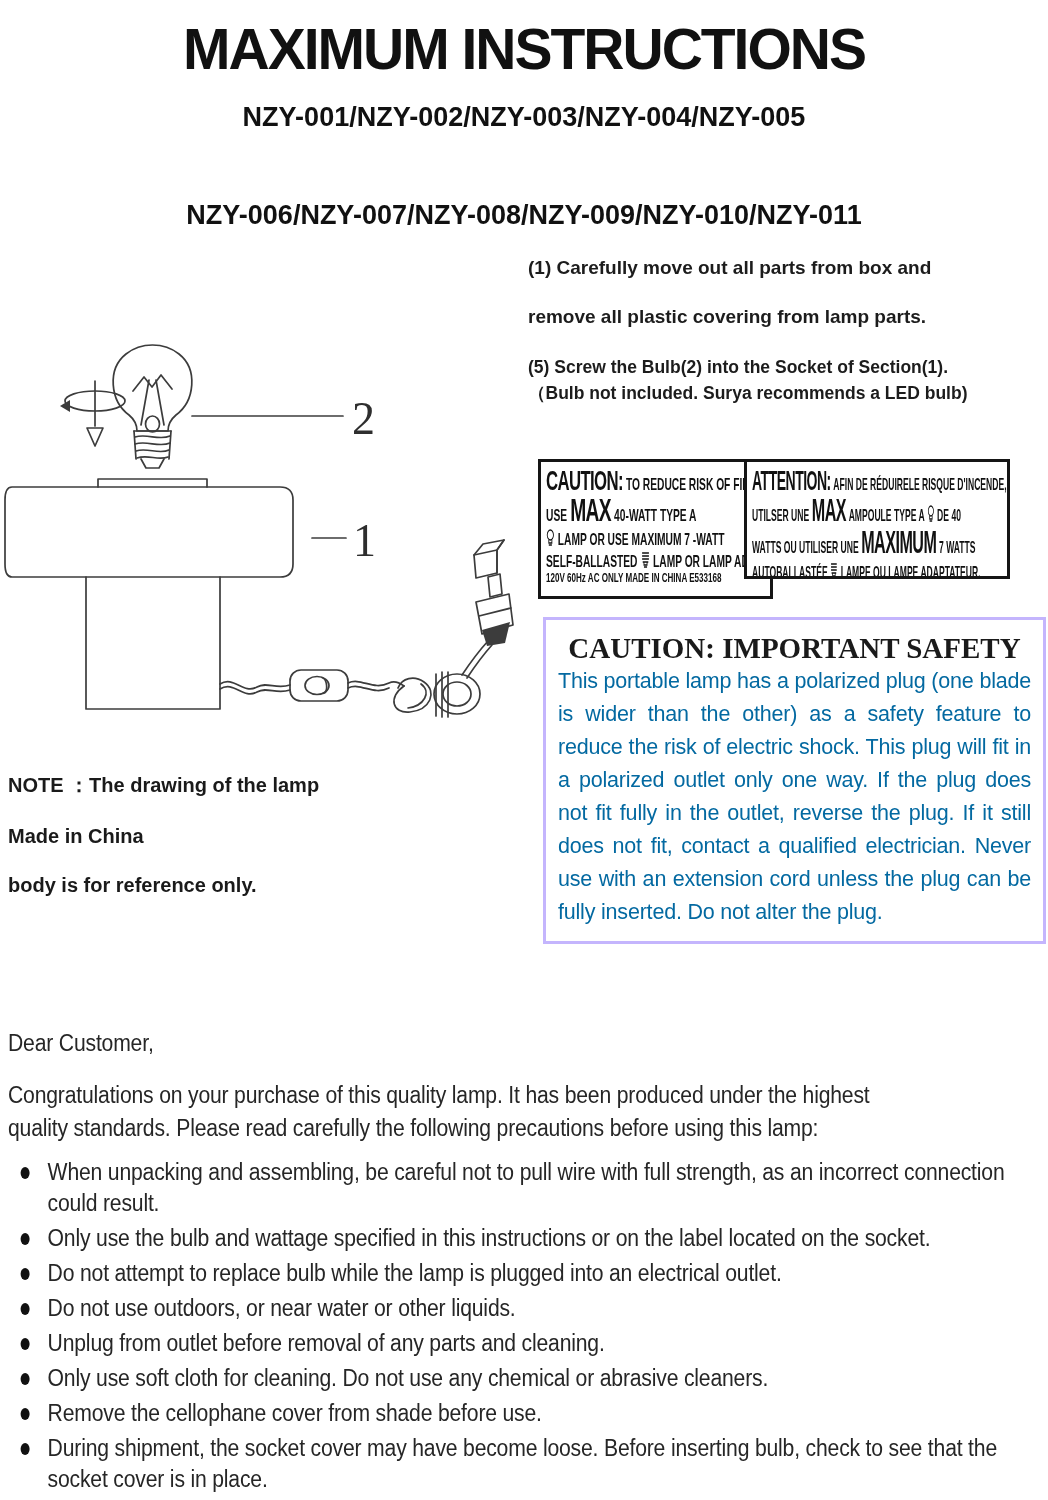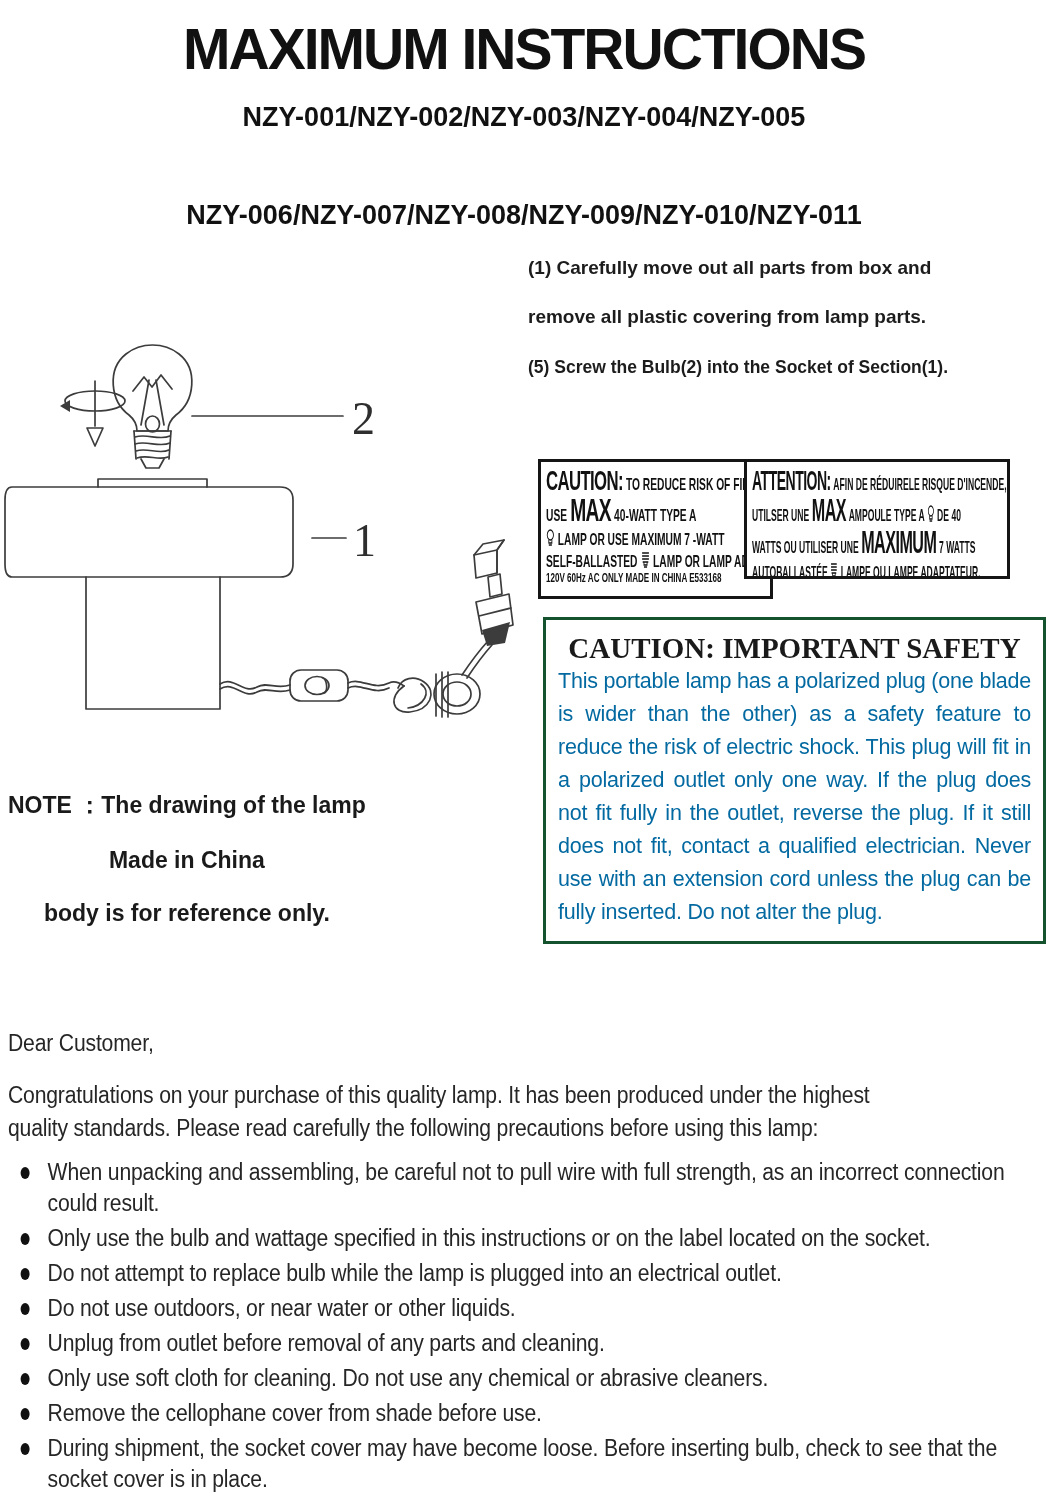--- a/index.html
+++ b/index.html
@@ -37,33 +37,33 @@
   .label-fr .squeeze{transform:scaleX(0.52);width:192%;}
   .lbl-line{white-space:nowrap;font-weight:bold;color:#111;line-height:1.04;display:flex;align-items:baseline;gap:5px;}
   .lbl-big{font-size:27px;letter-spacing:-1px;}
   .lbl-max{font-size:31px;letter-spacing:-1px;}
   .lbl-med{font-size:16.5px;}
   .lbl-small{font-size:13px;}
   .lbl-icon{position:relative;top:2px;flex:0 0 auto;}
   
   .safety{
     position:absolute;left:543px;top:617px;width:503px;box-sizing:border-box;
-    border:3px solid #14532d;background:#fff;padding:8px 12px 12px 12px;
+    border:3px solid #c4b5fd;background:#fff;padding:8px 12px 12px 12px;
   }
   .safety .h1,.safety .h2{
     font-family:"Liberation Serif",serif;font-weight:bold;text-align:center;
     font-size:29px;letter-spacing:0px;color:#1a1a1a;
   }
   .safety .h1{margin-top:4px;}
   .safety .h2{margin-top:14px;margin-bottom:10px;}
   .safety .body{
     font-size:21.5px;line-height:33px;text-align:justify;color:#0369a1;letter-spacing:-0.2px;
   }
   
-  .note{position:absolute;left:8px;top:790px;font-weight:bold;font-size:23px;color:#1a1a1a;text-align:center;}
+  .note{position:absolute;left:8px;top:772px;font-weight:bold;font-size:20px;color:#1a1a1a;}
   .note div{margin-bottom:26px;white-space:nowrap;}
   
   .customer{
     position:absolute;left:8px;top:1030px;width:1150px;
     transform:scaleX(0.9);transform-origin:0 0;
     font-size:23.5px;color:#262626;letter-spacing:-0.2px;
   }
   .customer .greeting{margin-bottom:22px;}
   .customer .intro{line-height:33px;}
   .customer ul{list-style:none;margin:12px 0 0 0;padding:0;}
@@ -83,20 +83,21 @@
   <div class="title">MAXIMUM INSTRUCTIONS</div>
   <div class="models m1">NZY-001/NZY-002/NZY-003/NZY-004/NZY-005</div>
   <div class="models m2">NZY-006/NZY-007/NZY-008/NZY-009/NZY-010/NZY-011</div>
 
   <div class="steps">
     <div class="s1">
       <div>(1) Carefully move out all parts from box and</div>
       <div>remove all plastic covering from lamp parts.</div>
     </div>
     <div class="s5">(5) Screw the Bulb(2) into the Socket of Section(1).</div>
+    <div class="s5note">（Bulb not included. Surya recommends a LED bulb)</div>
   </div>
 
   <div class="diagram">
     <svg width="530" height="445" viewBox="0 0 530 445" fill="none" stroke="#3c3c3c" stroke-width="1.7" stroke-linecap="round" stroke-linejoin="round">
 
       <g>
         <line x1="95" y1="53" x2="95" y2="98"></line>
         <ellipse cx="95" cy="73" rx="30" ry="10"></ellipse>
         <polygon points="87,100 103,100 95,118" fill="#ffffff"></polygon>
         <polygon points="60,78 70,72 70,84" fill="#3c3c3c" stroke="none"></polygon>

